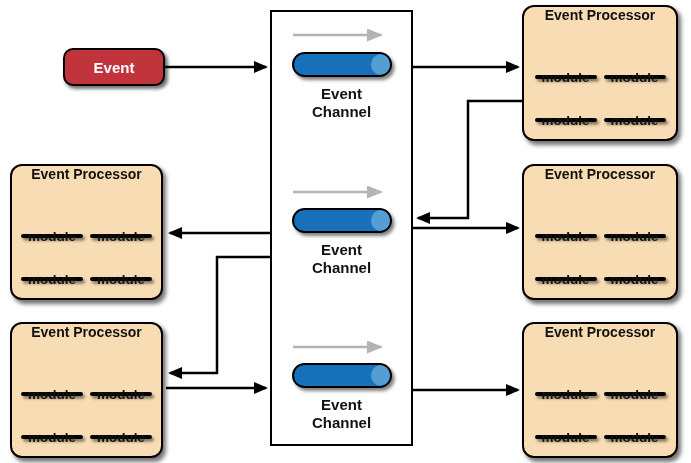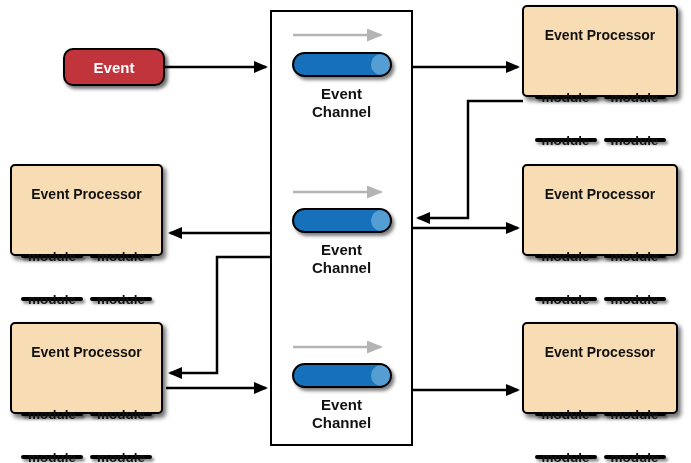--- a/index.html
+++ b/index.html
@@ -16,25 +16,25 @@
 
   .event-box {
     position:absolute; left:63px; top:48px; width:102px; height:38px;
     background:#c2343c; border:2.5px solid #000; border-radius:10px;
     color:#ffffff; font-size:15px; font-weight:bold;
     display:flex; align-items:center; justify-content:center;
     box-shadow:2.5px 3px 3.5px rgba(0,0,0,0.55);
   }
 
   .processor {
-    position:absolute; width:153px; height:92px;
-    background:#f8ddb4; border:2.5px solid #000; border-radius:5px;
+    position:absolute; width:153px; height:136px;
+    background:#f8ddb4; border:2.5px solid #000; border-radius:12px;
     box-shadow:3px 3.5px 4px rgba(0,0,0,0.55);
     display:flex; flex-direction:column; align-items:center;
-    padding-top:20px;
+    padding-top:0;
   }
   .processor.wide { width:156px; }
   .processor-title { font-size:14px; font-weight:bold; color:#111; margin-bottom:8px; letter-spacing:0; }
   .module-grid {
     display:grid; grid-template-columns:62px 62px; grid-auto-rows:28px;
     column-gap:7px; row-gap:15px;
   }
   .module {
     background:#b7d7ec; border:2.5px solid #000; border-radius:9px;
     display:flex; align-items:center; justify-content:center;

